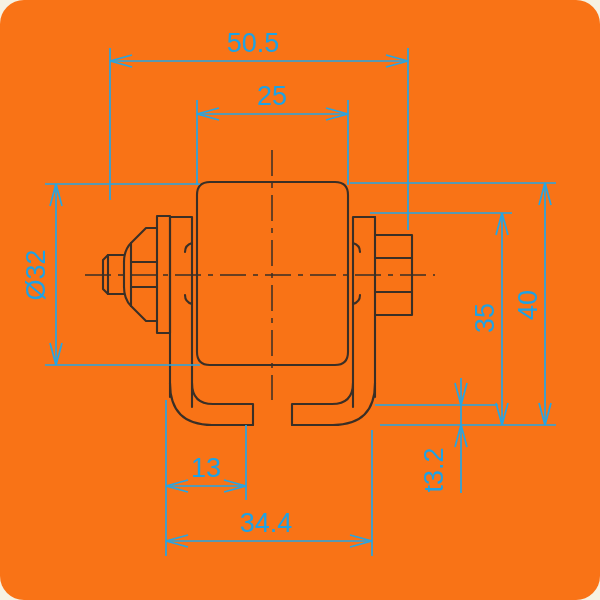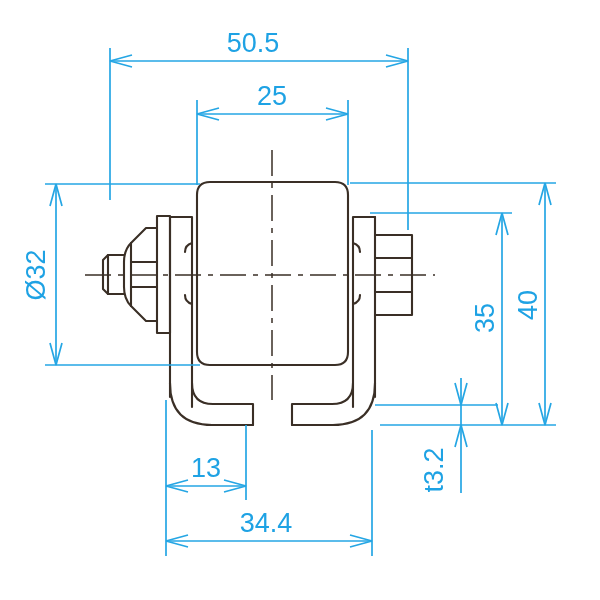--- a/index.html
+++ b/index.html
@@ -10,21 +10,22 @@
     width: 600px;
     height: 600px;
     background: #f6f2e3;
     font-family: "Liberation Sans", sans-serif;
     overflow: hidden;
   }
   #drawing-root {
     position: relative;
     width: 600px;
     height: 600px;
-    background: #ffffff;
+    background: #f97316;
+    border-radius: 24px;
   }
   svg#cad {
     display: block;
     width: 600px;
     height: 600px;
   }
   .part-line {
     fill: none;
     stroke: #3a2f26;
     stroke-width: 2.1;

